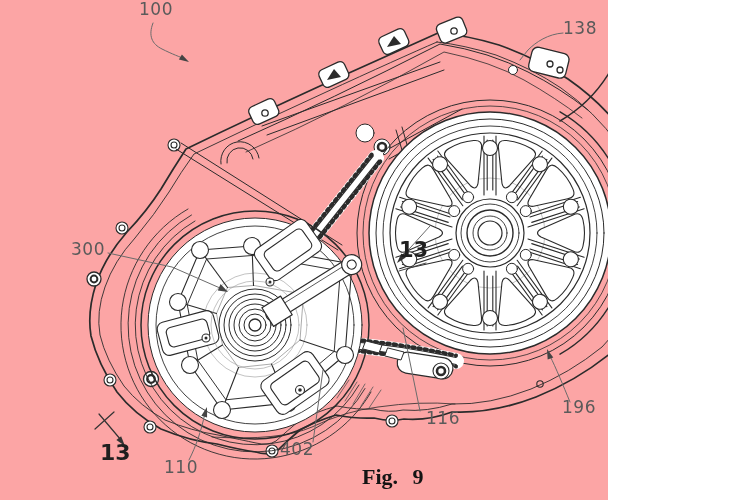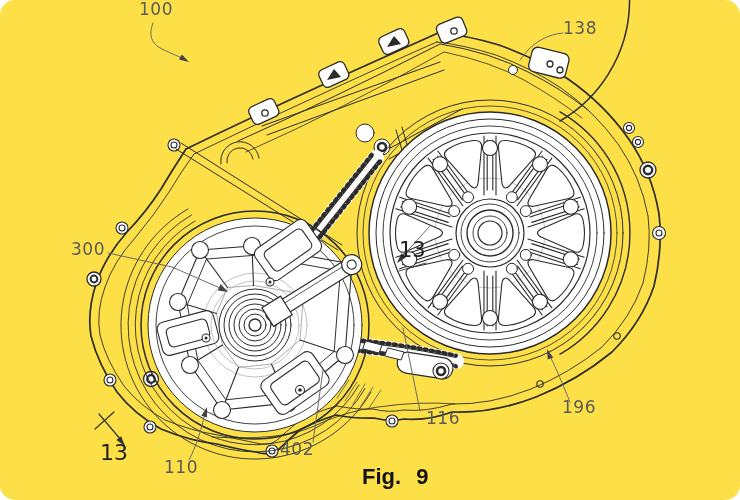--- a/index.html
+++ b/index.html
@@ -1,21 +1,21 @@
 <!DOCTYPE html>
 <html><head>
 <meta charset="utf-8">
 <style>
   html,body{margin:0;padding:0;background:#fff;}
-  .stage{position:relative;width:740px;height:500px;background:#fde047;overflow:hidden;
-         font-family:"DejaVu Sans",sans-serif;border-radius:15px;}
+  .stage{position:relative;width:608px;height:500px;background:#fca5a5;overflow:hidden;
+         font-family:"DejaVu Sans",sans-serif;}
   .stage svg{position:absolute;left:0;top:0;}
   .ref{position:absolute;color:#5a5a5a;font-size:17px;letter-spacing:.5px;line-height:1;}
-  .ref.bold{color:#1f1f1f;font-weight:400;font-size:21px;letter-spacing:0;}
-  .caption{position:absolute;font-family:Liberation Sans, sans-serif;font-weight:700;
+  .ref.bold{color:#1f1f1f;font-weight:700;font-size:21px;letter-spacing:0;}
+  .caption{position:absolute;font-family:Liberation Serif, serif;font-weight:700;
            font-size:22px;color:#141414;word-spacing:9px;line-height:1;}
 </style>
 </head>
 <body>
 
 <div class="stage">
 
 <svg width="740" height="500" viewBox="0 0 740 500">
   <g fill="none" stroke="#2b2b2b" stroke-width="1.3" stroke-linecap="round" stroke-linejoin="round">
 

